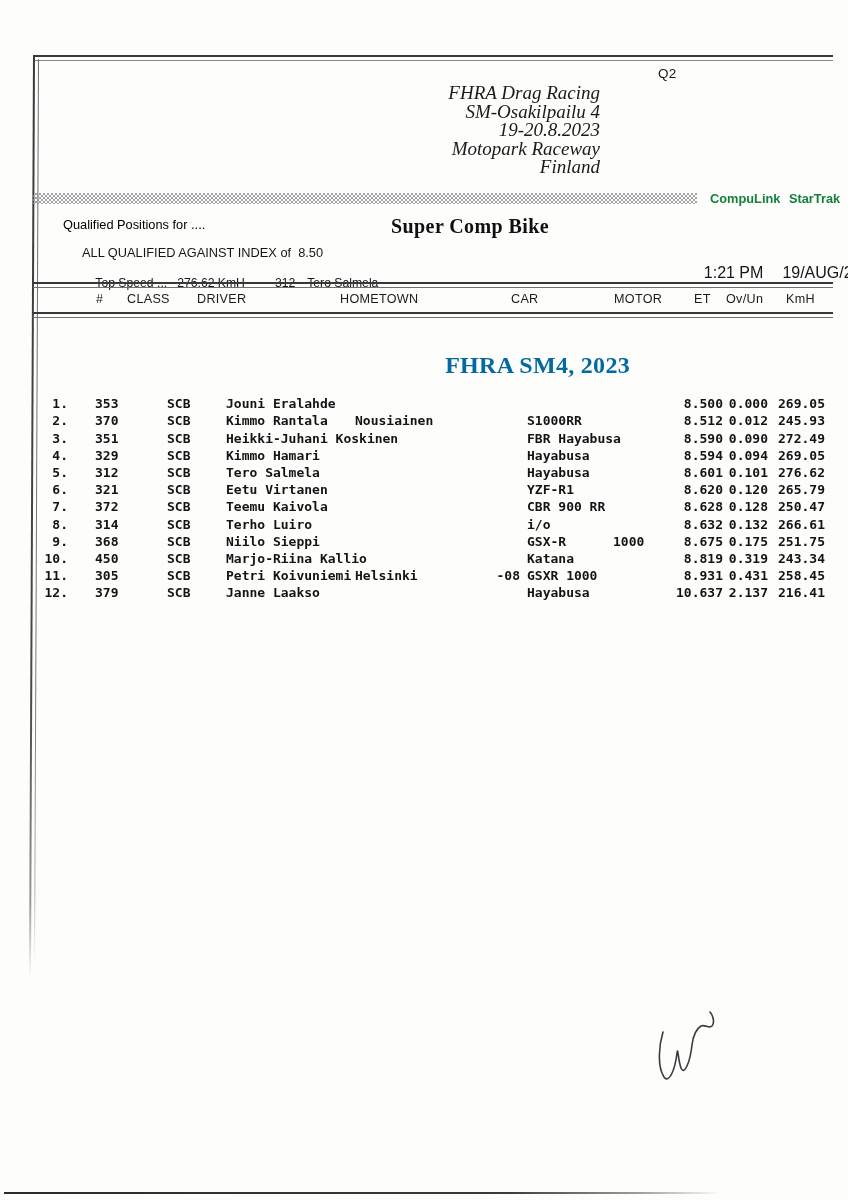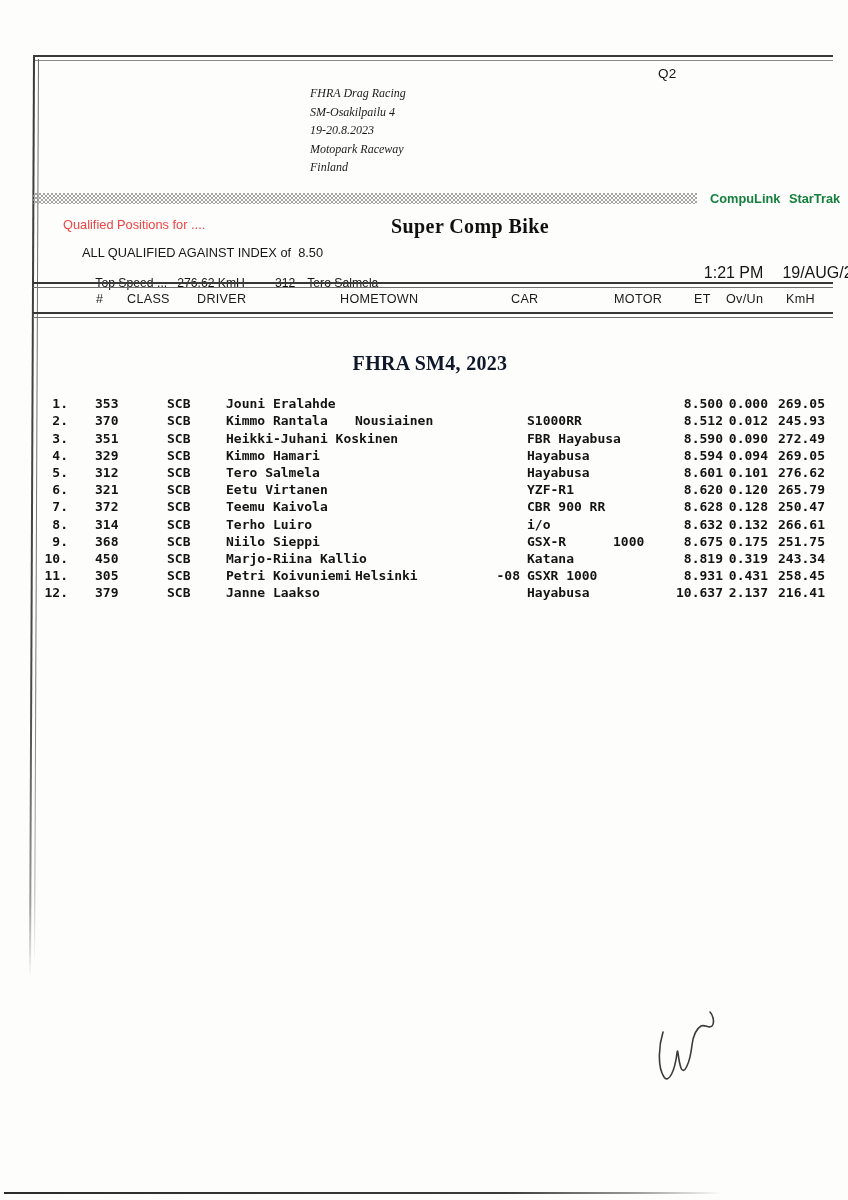--- a/index.html
+++ b/index.html
@@ -13,51 +13,51 @@
   .frame-top{left:33px;top:55px;width:800px;height:3px;border-top:2px solid #3a3a3a;border-bottom:1px solid #8a8a8a;}
   .frame-left{left:0;top:55px;width:45px;height:922px;transform:rotate(0.25deg);transform-origin:35px 0;}
   .frame-left .l1{position:absolute;left:33px;top:0;width:2px;height:100%;
     background:linear-gradient(#3a3a3a 0%,#4a4a4a 70%,#9a9a9a 92%,transparent 100%);}
   .frame-left .l2{position:absolute;left:38px;top:4px;width:1.4px;height:98%;
     background:linear-gradient(#6a6a6a 0%,#7a7a7a 70%,#b5b5b5 92%,transparent 100%);}
   .scan-bottom{left:4px;top:1192px;width:718px;height:2px;
     background:linear-gradient(to right,#2b2b2b 0%,#3b3b3b 70%,#9a9a9a 88%,transparent 100%);}
 
   
-  .event-header{left:310px;top:84px;width:290px;text-align:left;
-    font-family:"Liberation Serif",serif;font-style:italic;font-size:12px;line-height:18.6px;color:#1a1a1a;}
+  .event-header{left:310px;top:84px;width:290px;text-align:right;
+    font-family:"Liberation Serif",serif;font-style:italic;font-size:19px;line-height:18.6px;color:#1a1a1a;}
   .q2{left:658px;top:66px;font-size:13.5px;letter-spacing:.3px;color:#161616;}
 
   
   .band{left:33px;top:193px;width:664px;height:11px;
     background:conic-gradient(#949494 90deg,transparent 90deg 180deg,#949494 180deg 270deg,transparent 270deg);
     background-size:4px 4px;opacity:.85;}
   .brand{left:710px;top:191px;font-size:12.8px;font-weight:600;word-spacing:5px;color:#15803d;}
 
-  .qualified{left:63px;top:217px;font-size:12.8px;color:#ef4444;}
+  .qualified{left:63px;top:217px;font-size:12.8px;color:#000000;}
   .class-title{left:280px;top:215px;width:380px;text-align:center;
     font-family:"Liberation Serif",serif;font-weight:bold;font-size:20px;letter-spacing:.4px;color:#101010;}
   .index-line{left:82px;top:245px;font-size:12.8px;white-space:pre;color:#161616;}
   .timedate{left:686px;top:246px;font-size:16px;white-space:pre;color:#161616;}
   .timedate .date{margin-left:19px;}
   .topspeed{left:82px;top:262px;font-size:12.2px;white-space:pre;color:#161616;}
   .topspeed .v{margin-left:10px;}
   .topspeed .bn{margin-left:30px;}
   .topspeed .dr{margin-left:12px;}
 
   
   .rule{left:33px;width:800px;height:3px;border-top:2px solid #383838;border-bottom:1.5px solid #6f6f6f;}
   .rule-top{top:282px;}
   .rule-bottom{top:312px;}
   .colhead{top:292px;font-size:12.6px;letter-spacing:.3px;color:#1a1a1a;white-space:nowrap;}
   .h-num{left:96px;} .h-class{left:127px;} .h-driver{left:177px;margin-left:20px;} .h-home{left:340px;}
   .h-car{left:511px;} .h-motor{left:614px;} .h-et{left:694px;} .h-ovun{left:726px;} .h-kmh{left:786px;}
 
-  .table-title{left:230px;top:352px;width:400px;text-align:center;
-    font-family:"Liberation Serif",serif;font-weight:bold;font-size:20px;letter-spacing:.3px;color:#0f172a;}
+  .table-title{left:230px;top:352px;width:400px;text-align:right;
+    font-family:"Liberation Serif",serif;font-weight:bold;font-size:24px;letter-spacing:.3px;color:#0369a1;}
 
   
   .row{position:absolute;left:0;width:848px;height:17px;
     font-family:"DejaVu Sans Mono",monospace;font-size:13px;font-weight:600;color:#141414;white-space:pre;}
   .row span{position:absolute;top:0;}
   .c-pos{left:28px;width:40px;text-align:right;}
   .c-num{left:95px;}
   .c-class{left:167px;}
   .c-driver{left:210px;margin-left:16px;}
   .c-home{left:355px;}

